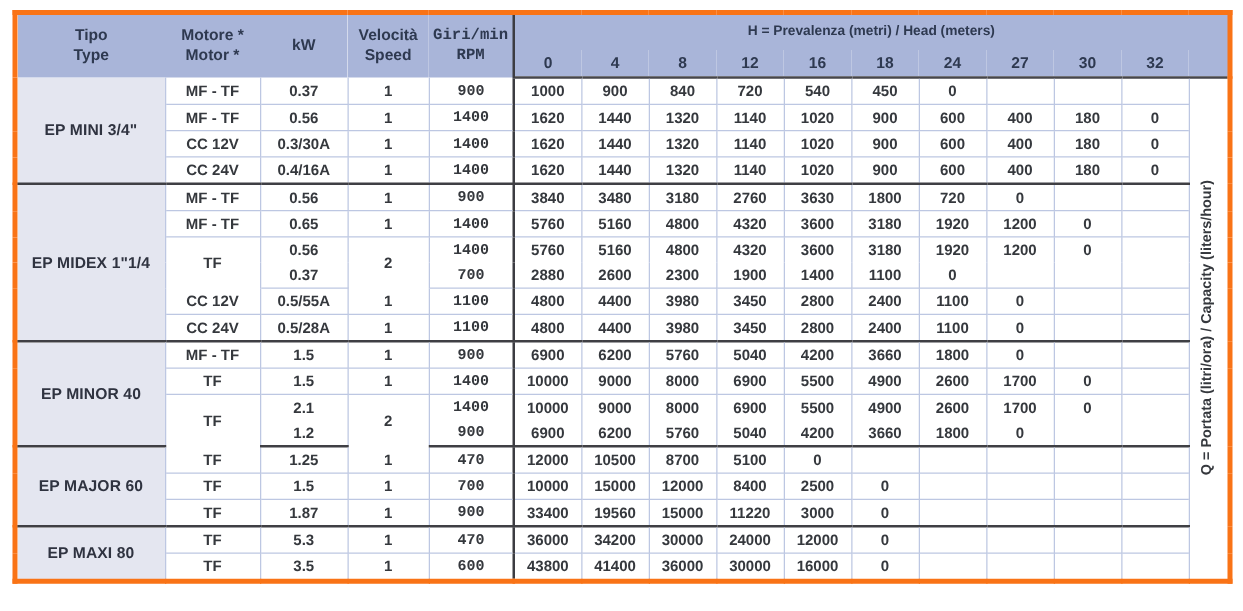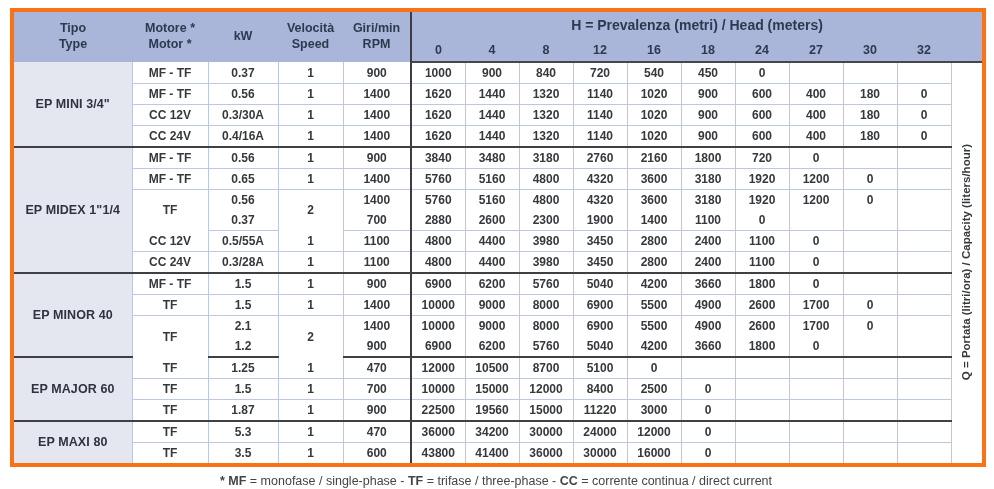--- a/index.html
+++ b/index.html
@@ -5,22 +5,22 @@
   html,body{margin:0;padding:0;background:#ffffff;font-family:"Liberation Sans",sans-serif;}
   .page{position:relative;width:994px;height:489px;background:#ffffff;box-sizing:border-box;padding:8px 0 0 10px;}
   table.spec{border-collapse:collapse;table-layout:fixed;width:972px;border:4px solid #f97316;}
   col.c-tipo{width:120px;} col.c-motor{width:76px;} col.c-kw{width:70px;}
   col.c-speed{width:65px;} col.c-rpm{width:68px;} col.c-val{width:54px;} col.c-q{width:33px;}
   th,td{padding:0;margin:0;text-align:center;vertical-align:middle;overflow:hidden;}
   thead th{background:#a9b5d9;color:#2e3950;font-weight:bold;font-size:12.5px;line-height:1.25;border:0;}
   thead tr.hr1 th{height:28px;}
   thead tr.hr2 th{height:21px;border-bottom:2px solid #46464b;}
   th.multiline{white-space:pre-line;}
-  th.dark-right, td.dark-right{border-right:2px solid #3c3c42;}
-  th.h-head{font-size:14px;}
+  th.dark-right, td.dark-right{border-right:2px solid #3c3c42;font-family:Liberation Mono, monospace;}
+  th.h-head{font-size:11px;}
   th.h-head .h-bold{font-weight:bold;}
   tbody td{font-size:12px;font-weight:bold;color:#35383d;height:20px;
            border-right:1px solid #bdc7e2;border-bottom:1px solid #bdc7e2;line-height:1;}
   tbody tr.nb td{border-bottom:0;}
   tbody tr.group-end td{border-bottom:2px solid #3f3f44;}
   tbody td.ge{border-bottom:2px solid #3f3f44;}
   td.tipo{background:#e4e6f0;font-size:12.5px;color:#2f3340;border-bottom:2px solid #3f3f44;
           border-right:1px solid #bdc7e2;letter-spacing:0.1px;}
   td.qcell{border-left:1px solid #bdc7e2;border-right:0;border-bottom:0;background:#ffffff;}
   .qtext{display:inline-block;writing-mode:vertical-rl;transform:rotate(180deg);
@@ -148,21 +148,21 @@
         <tr>
           <td class="tipo" rowspan="6">EP MIDEX 1"1/4</td>
           <td>MF - TF</td>
           <td>0.56</td>
           <td>1</td>
           <td class="dark-right">900</td>
           <td>3840</td>
           <td>3480</td>
           <td>3180</td>
           <td>2760</td>
-          <td>2160</td>
+          <td>3630</td>
           <td>1800</td>
           <td>720</td>
           <td>0</td>
           <td></td>
           <td></td>
         </tr>
         <tr>
           <td>MF - TF</td>
           <td>0.65</td>
           <td>1</td>
@@ -219,21 +219,21 @@
           <td>3450</td>
           <td>2800</td>
           <td>2400</td>
           <td>1100</td>
           <td>0</td>
           <td></td>
           <td></td>
         </tr>
         <tr class="group-end">
           <td>CC 24V</td>
-          <td>0.3/28A</td>
+          <td>0.5/28A</td>
           <td>1</td>
           <td class="dark-right">1100</td>
           <td>4800</td>
           <td>4400</td>
           <td>3980</td>
           <td>3450</td>
           <td>2800</td>
           <td>2400</td>
           <td>1100</td>
           <td>0</td>
@@ -334,21 +334,21 @@
           <td></td>
           <td></td>
           <td></td>
           <td></td>
         </tr>
         <tr class="group-end">
           <td>TF</td>
           <td>1.87</td>
           <td>1</td>
           <td class="dark-right">900</td>
-          <td>22500</td>
+          <td>33400</td>
           <td>19560</td>
           <td>15000</td>
           <td>11220</td>
           <td>3000</td>
           <td>0</td>
           <td></td>
           <td></td>
           <td></td>
           <td></td>
         </tr>
@@ -380,14 +380,13 @@
           <td>30000</td>
           <td>16000</td>
           <td>0</td>
           <td></td>
           <td></td>
           <td></td>
           <td></td>
         </tr>
       </tbody>
   </table>
-  <div class="footnote" id="footnote"><span class="b">* MF</span><span> = monofase / single-phase - </span><span class="b">TF</span><span> = trifase / three-phase - </span><span class="b">CC</span><span> = corrente continua / direct current</span></div>
 </div>
 
 </body></html>

